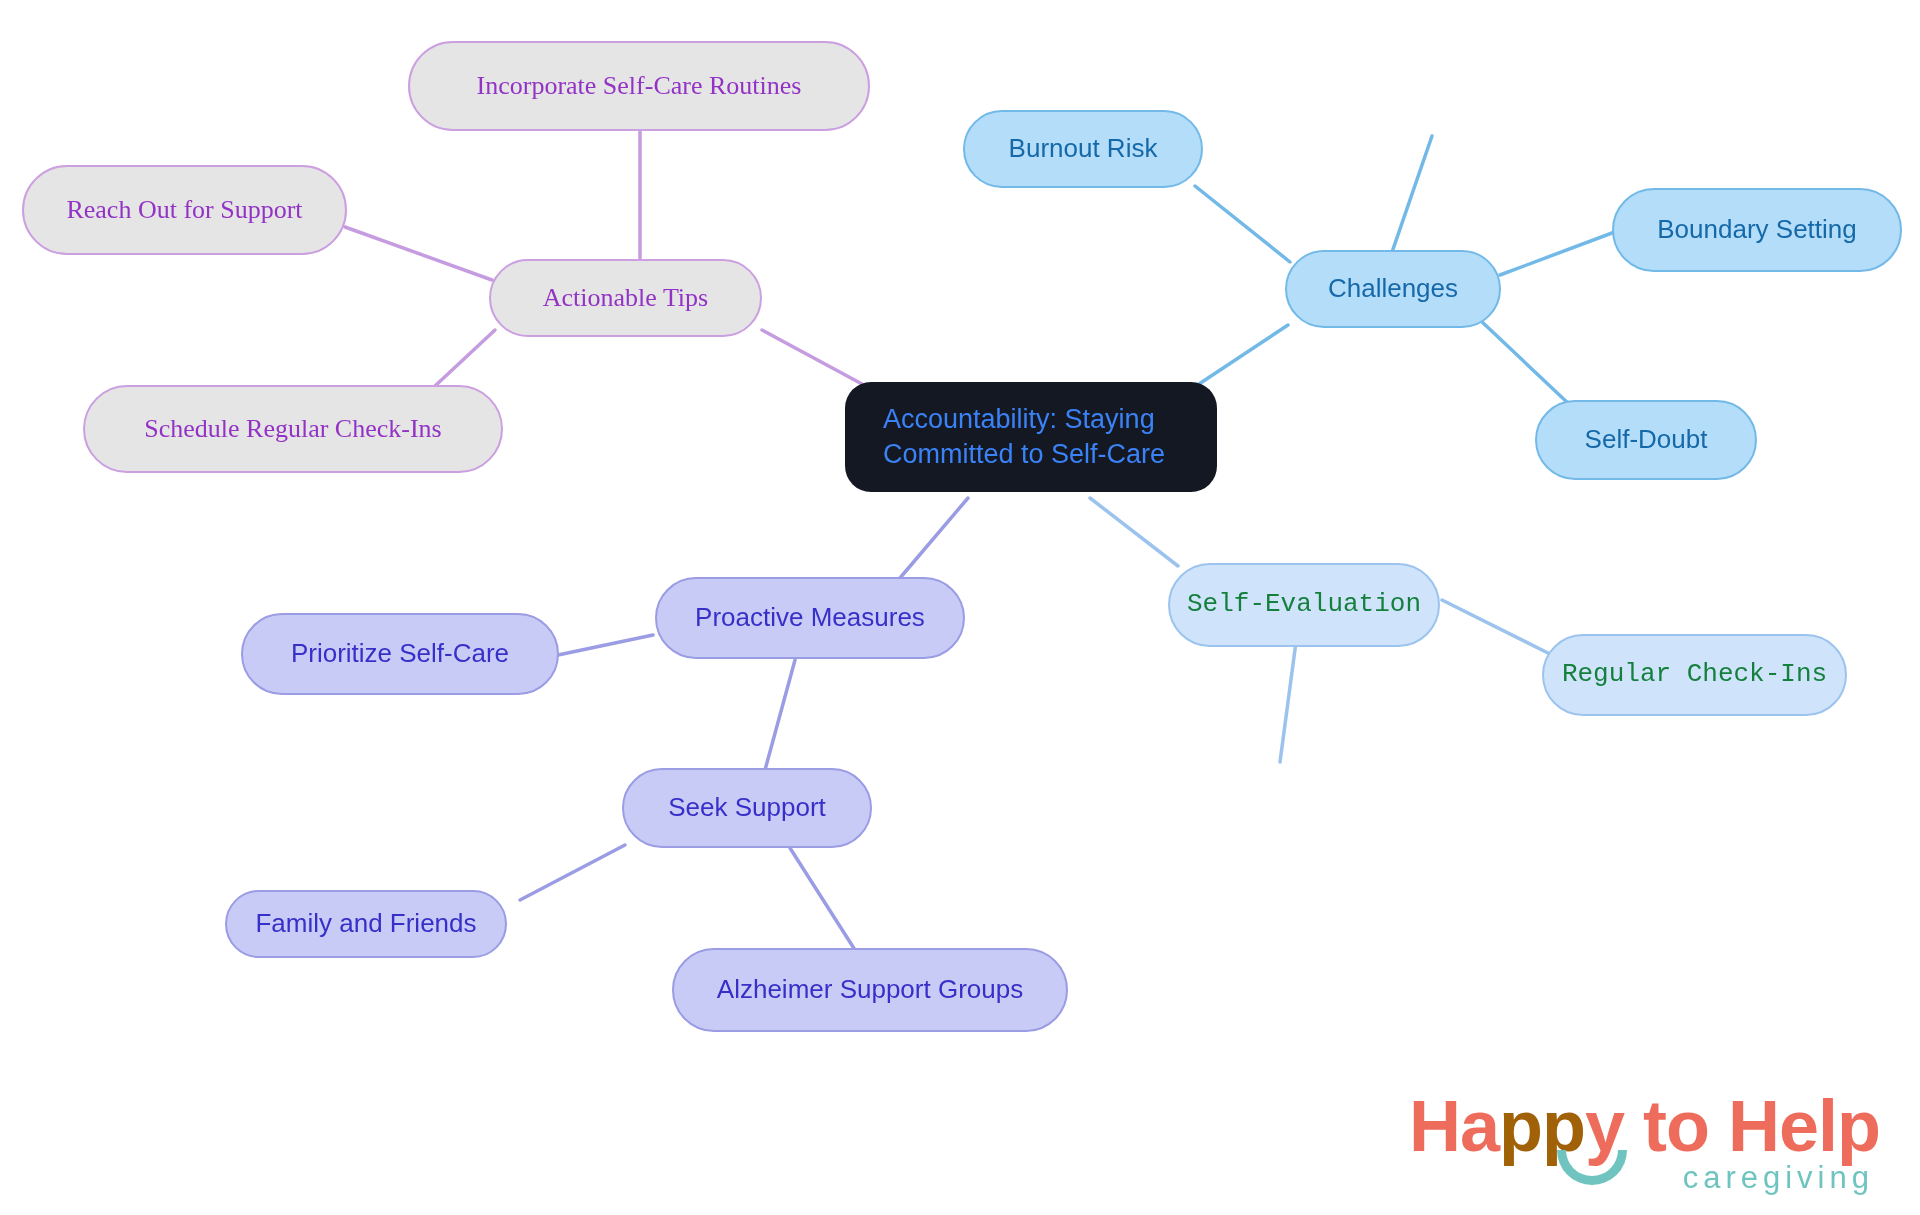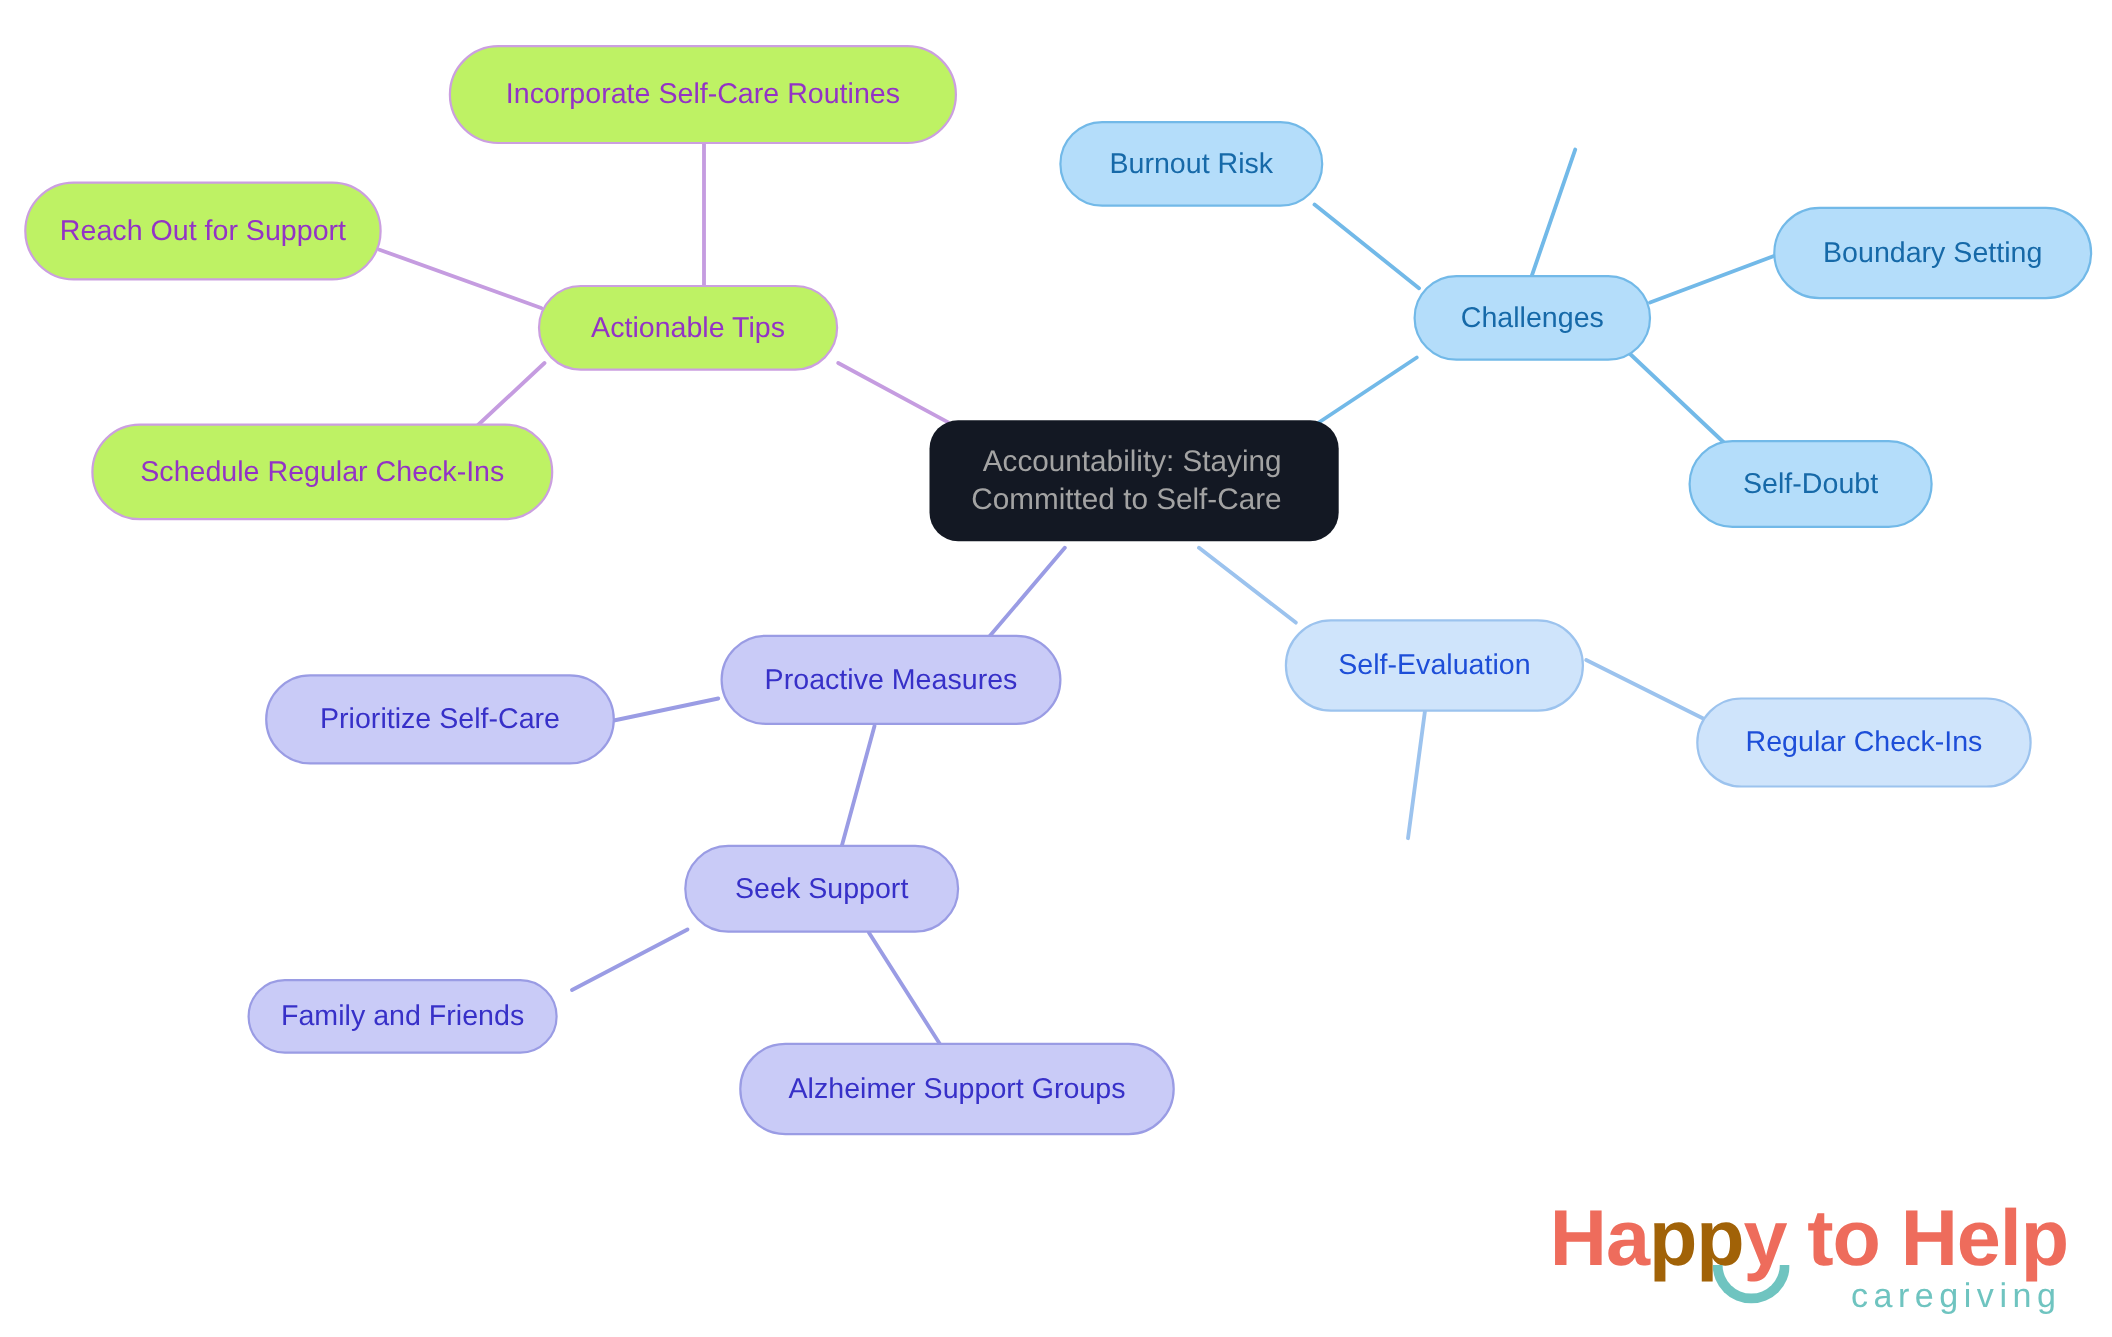--- a/index.html
+++ b/index.html
@@ -36,50 +36,52 @@
     border-width: 2px;
     line-height: 1.28;
     padding: 4px 14px;
     z-index: 3;
     white-space: pre-line;
   }
   .node.root {
     border-radius: 26px;
     border-width: 0;
     background: #131823;
-    color: #a3a3a3;
+    color: #3b82f6;
     font-size: 27px;
-    text-align: right;
+    text-align: left;
     justify-content: flex-start;
     padding-left: 38px;
     z-index: 4;
   }
   
   .c-magenta {
-    background: #bef264;
+    background: #e5e5e5;
     border-color: #cb9fe0;
     color: #9333c6;
+    font-family: Liberation Serif, serif;
   }
   
   .c-periwinkle {
     background: #c9cbf7;
     border-color: #9a9ce4;
     color: #3730c8;
   }
   
   .c-blue {
     background: #b4ddfa;
     border-color: #72b9e8;
     color: #1669a8;
   }
   
   .c-paleblue {
     background: #cfe4fb;
     border-color: #9cc3ee;
-    color: #1d4ed8;
+    color: #15803d;
+    font-family: Liberation Mono, monospace;
   }
   
   #logo {
     position: absolute;
     right: 40px;
     bottom: 22px;
     z-index: 5;
     text-align: right;
     user-select: none;
   }

